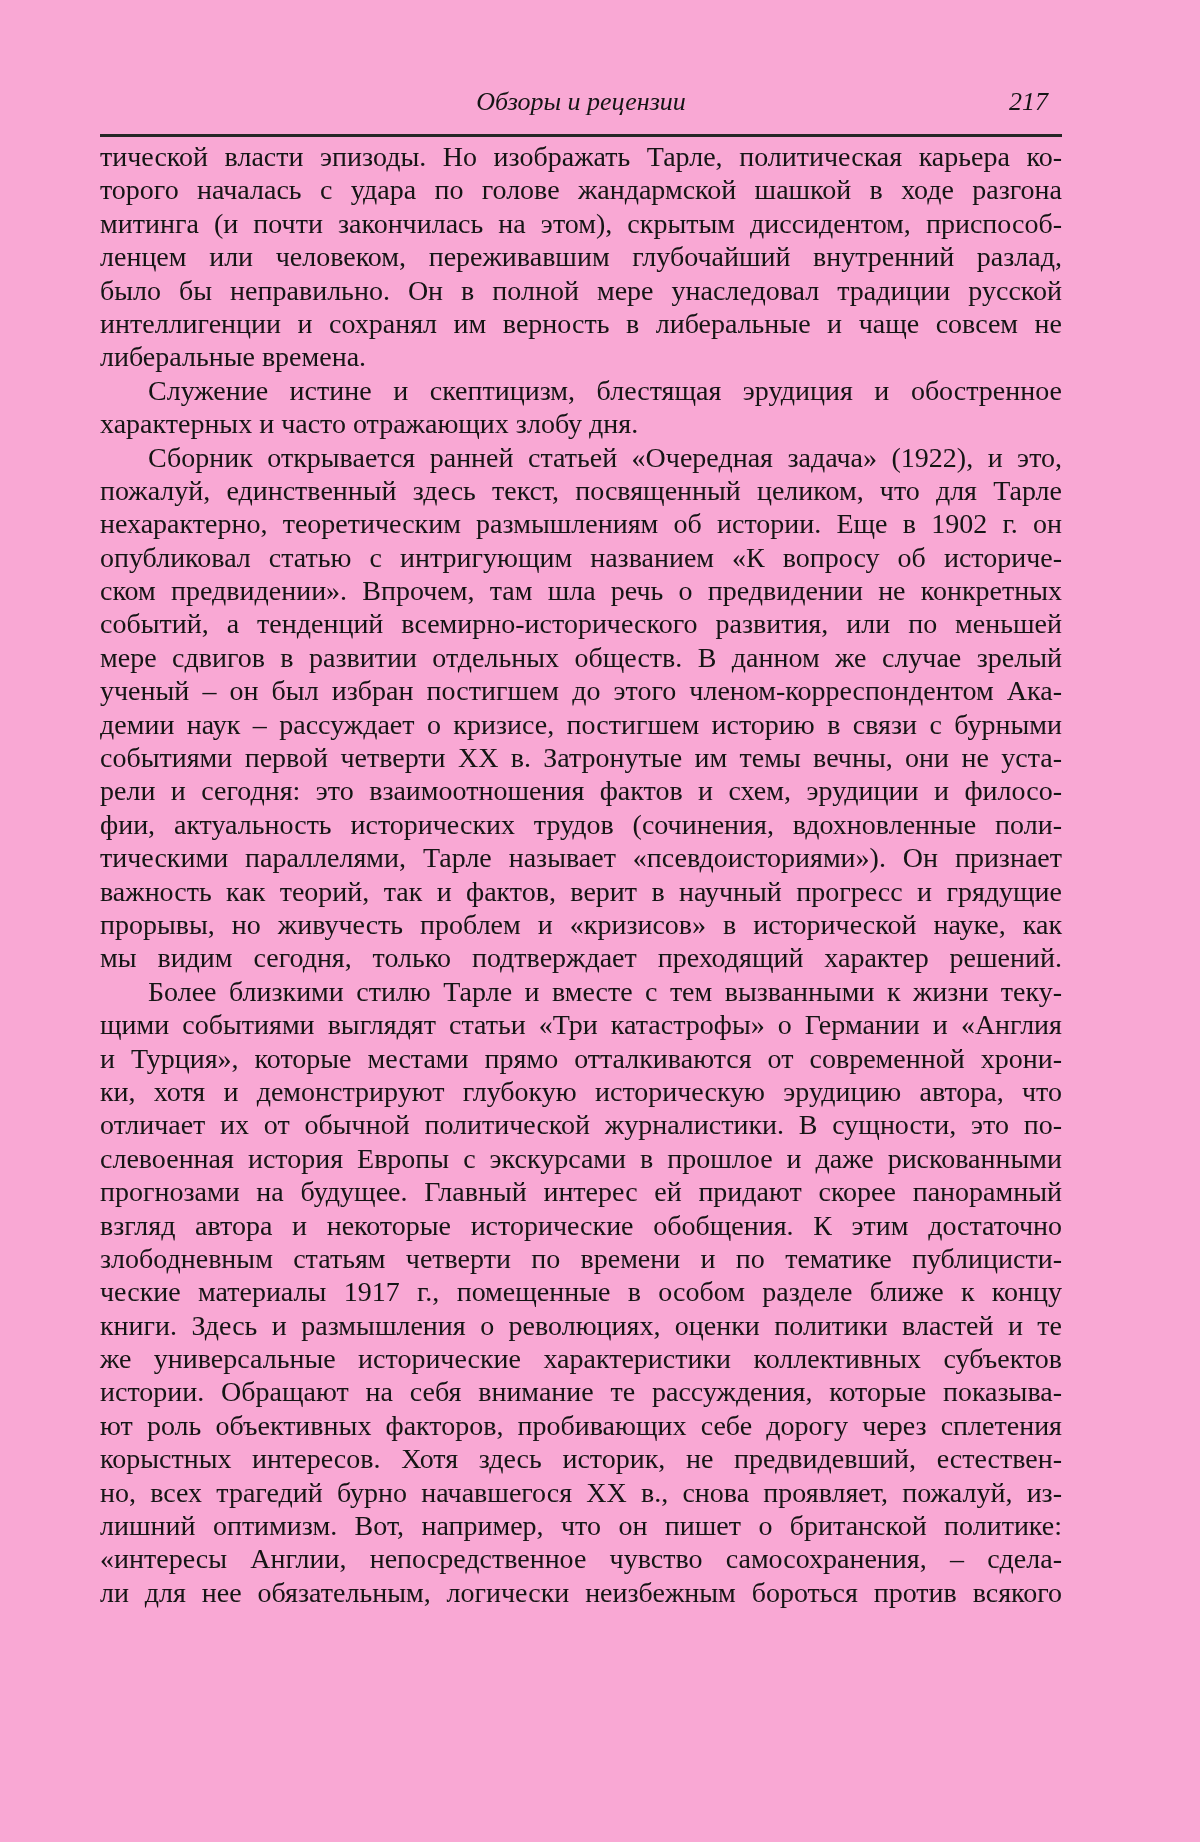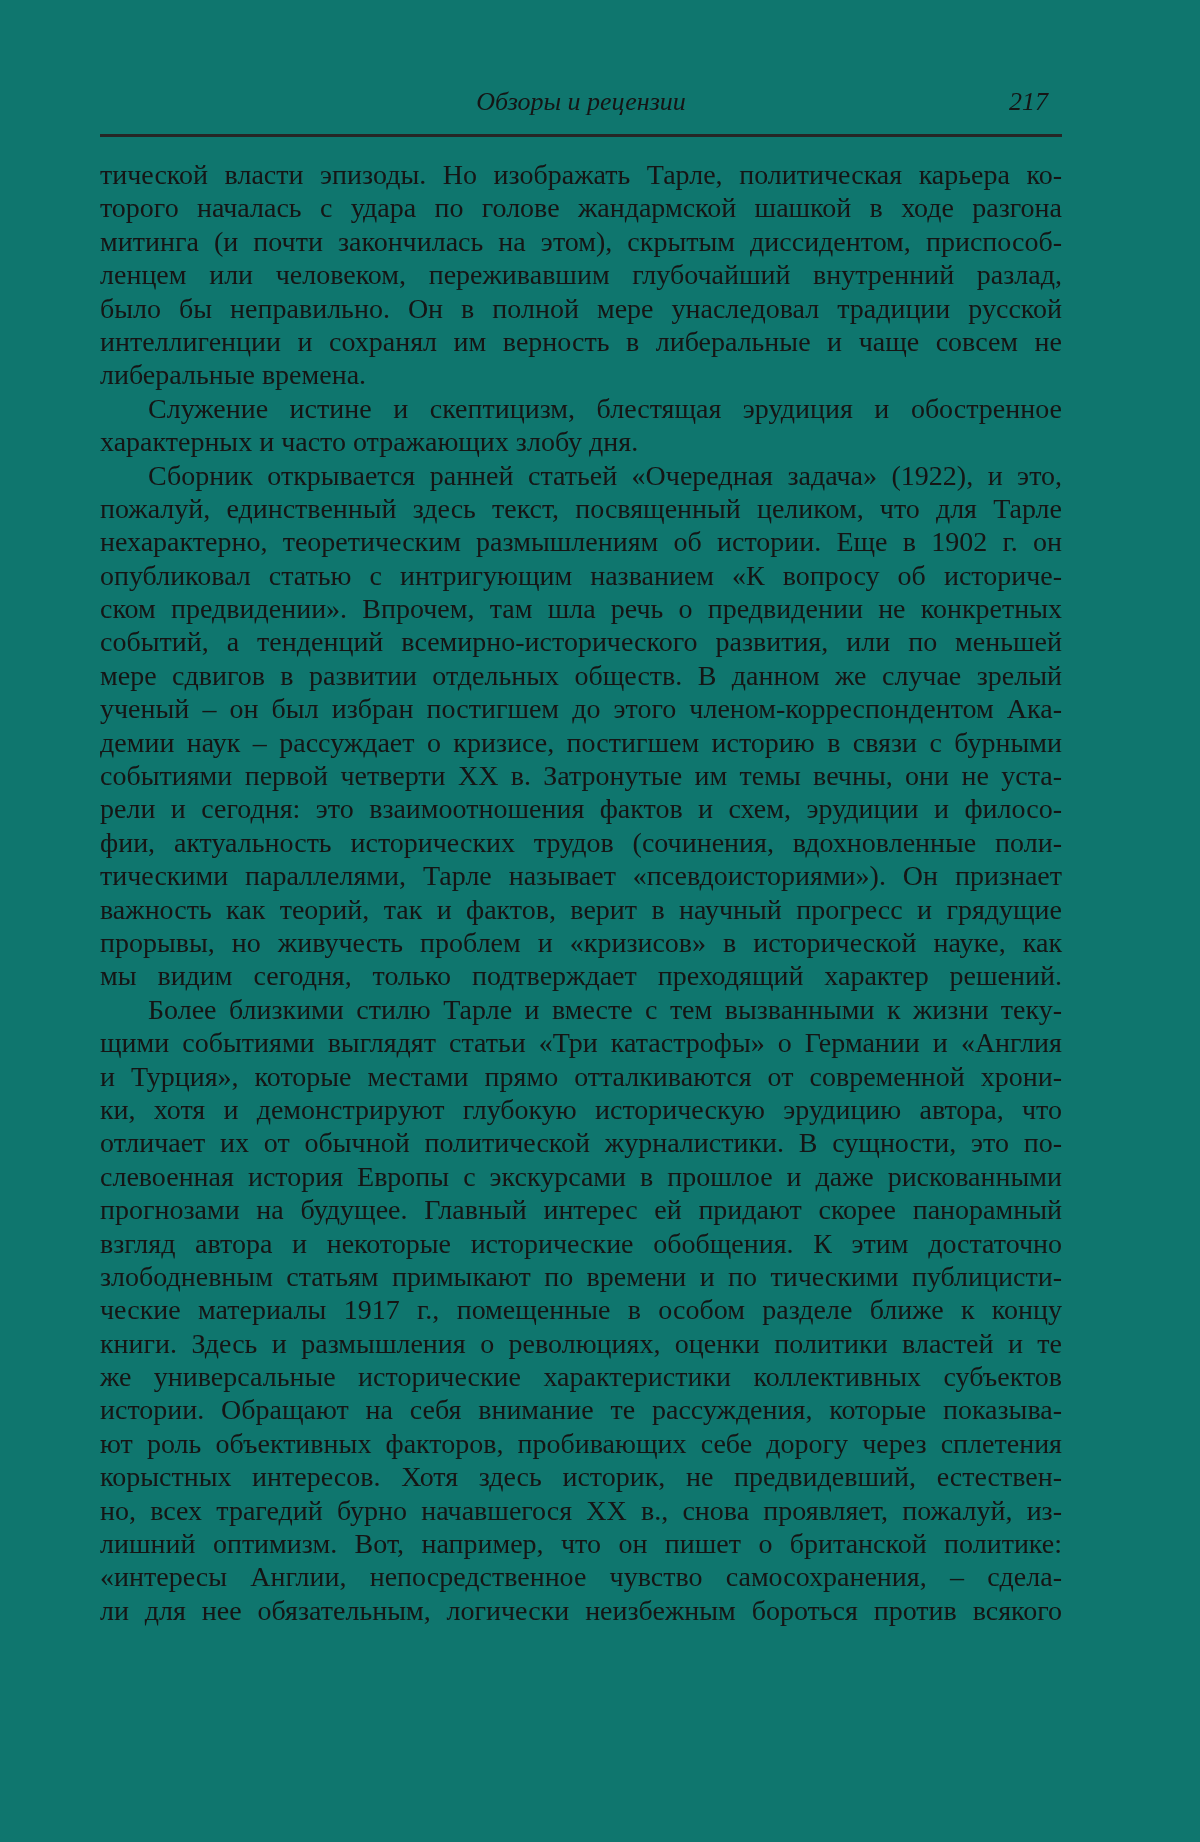--- a/index.html
+++ b/index.html
@@ -1,20 +1,20 @@
 <!DOCTYPE html>
 <html lang="ru"><head>
 <meta charset="utf-8">
 <style>
   html, body { margin: 0; padding: 0; }
   .sheet {
     position: relative;
     width: 1200px;
     height: 1842px;
-    background: #0f766e;
+    background: #f9a8d4;
     font-family: "Liberation Serif", "DejaVu Serif", serif;
     color: #151515;
     overflow: hidden;
   }
   .content {
     position: absolute;
     left: 100px;
     top: 86px;
     width: 962px;
   }
@@ -33,21 +33,21 @@
   .page-number {
     position: absolute;
     right: 14px; top: 0;
   }
   .rule {
     margin-top: 14px;
     height: 0;
     border-top: 3px solid #262626;
   }
   .body-text {
-    margin-top: 21px;
+    margin-top: 3px;
     font-size: 28px;
   }
   .para { margin: 0; padding: 0; }
   .line {
     line-height: 33.4px;
     height: 33.4px;
     white-space: normal;
     text-align: justify;
     text-align-last: justify;
     overflow: visible;
@@ -99,21 +99,21 @@
         </div>
         <div class="para indent">
           <div class="line">Более близкими стилю Тарле и вместе с тем вызванными к жизни теку-</div>
           <div class="line">щими событиями выглядят статьи «Три катастрофы» о Германии и «Англия</div>
           <div class="line">и Турция», которые местами прямо отталкиваются от современной хрони-</div>
           <div class="line">ки, хотя и демонстрируют глубокую историческую эрудицию автора, что</div>
           <div class="line">отличает их от обычной политической журналистики. В сущности, это по-</div>
           <div class="line">слевоенная история Европы с экскурсами в прошлое и даже рискованными</div>
           <div class="line">прогнозами на будущее. Главный интерес ей придают скорее панорамный</div>
           <div class="line">взгляд автора и некоторые исторические обобщения. К этим достаточно</div>
-          <div class="line">злободневным статьям примыкают по времени и по тическими публицисти-</div>
+          <div class="line">злободневным статьям четверти по времени и по тематике публицисти-</div>
           <div class="line">ческие материалы 1917 г., помещенные в особом разделе ближе к концу</div>
           <div class="line">книги. Здесь и размышления о революциях, оценки политики властей и те</div>
           <div class="line">же универсальные исторические характеристики коллективных субъектов</div>
           <div class="line">истории. Обращают на себя внимание те рассуждения, которые показыва-</div>
           <div class="line">ют роль объективных факторов, пробивающих себе дорогу через сплетения</div>
           <div class="line">корыстных интересов. Хотя здесь историк, не предвидевший, естествен-</div>
           <div class="line">но, всех трагедий бурно начавшегося XX в., снова проявляет, пожалуй, из-</div>
           <div class="line">лишний оптимизм. Вот, например, что он пишет о британской политике:</div>
           <div class="line">«интересы Англии, непосредственное чувство самосохранения, – сдела-</div>
           <div class="line">ли для нее обязательным, логически неизбежным бороться против всякого</div>

